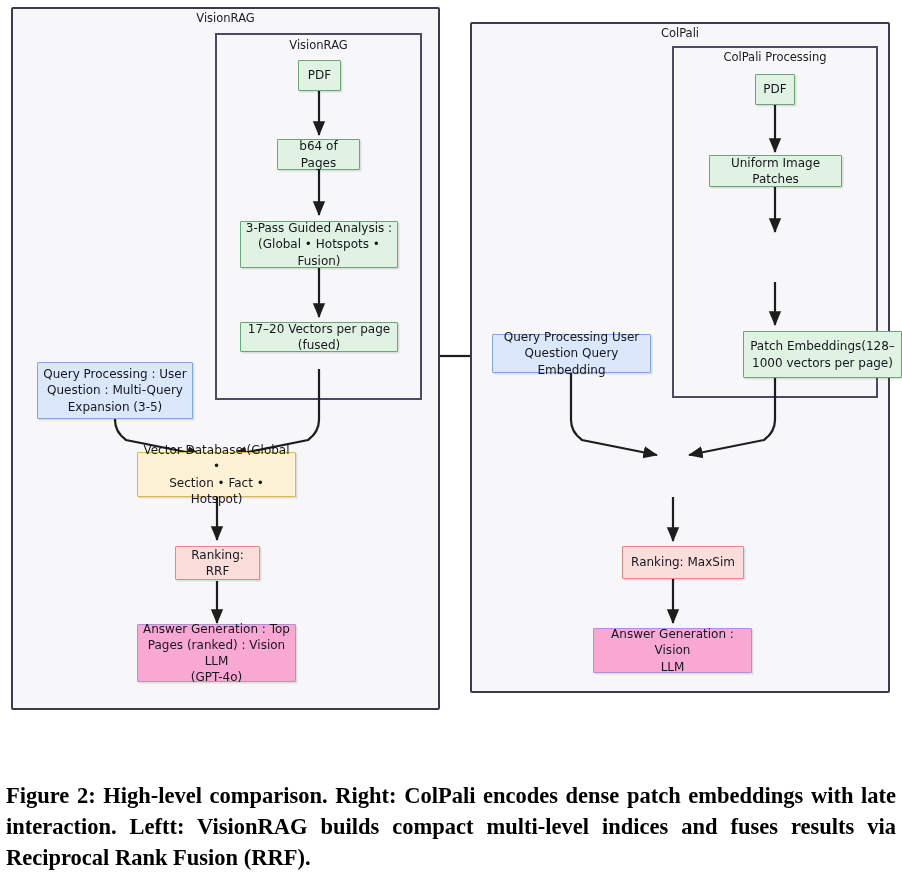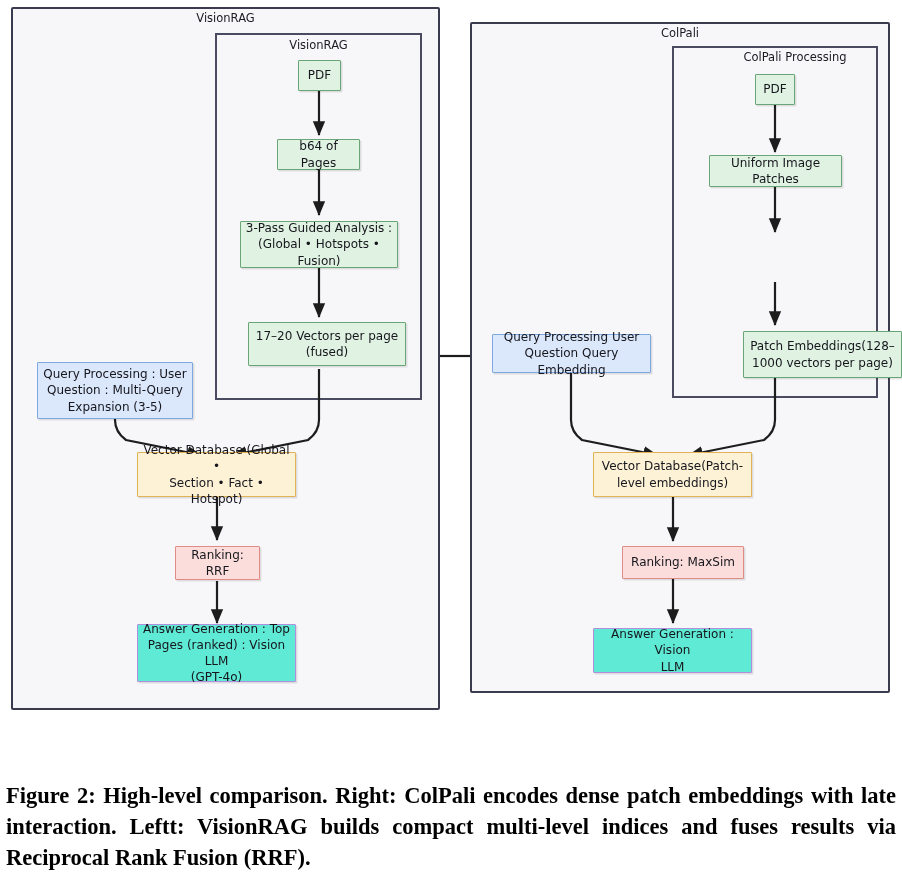--- a/index.html
+++ b/index.html
@@ -43,21 +43,21 @@
     line-height:1.35;
     color:#16161d;
     padding:2px 4px;
     white-space:pre-line;
     border-radius:1px;
   }
   .n-green{background:#e0f3e3;border:1.5px solid #6aa577;}
   .n-blue{background:#dbe8fb;border:1.5px solid #7fa8e0;}
   .n-yellow{background:#fdf2d6;border:1.5px solid #e0b357;}
   .n-red{background:#fbdedc;border:1.5px solid #e08b84;}
-  .n-purple{background:#5eead4;border:1.5px solid #b18ede;}
+  .n-purple{background:#f9a8d4;border:1.5px solid #b18ede;}
 
   .shadow{box-shadow:1.5px 1.5px 0 rgba(0,0,0,0.10);}
 
   svg.edges{position:absolute;left:0;top:0;width:902px;height:872px;pointer-events:none;}
 
   #caption{
     position:absolute;
     left:6px;top:780px;width:890px;
     font-family:Liberation Serif, serif;
     font-weight:bold;
@@ -100,39 +100,39 @@
 
     <line x1="217" y1="497" x2="217" y2="540" stroke="#1d1d1d" stroke-width="2.2" marker-end="url(#arrow)"></line>
 
     <line x1="217" y1="581" x2="217" y2="623" stroke="#1d1d1d" stroke-width="2.2" marker-end="url(#arrow)"></line>
   </svg>
 
   <div class="node n-green shadow" style="left:298px;top:60px;width:43px;height:31px;">PDF</div>
   <div class="node n-green shadow" style="left:277px;top:139px;width:83px;height:31px;">b64 of Pages</div>
   <div class="node n-green shadow" style="left:240px;top:221px;width:158px;height:47px;">3-Pass Guided Analysis :
 (Global • Hotspots • Fusion)</div>
-  <div class="node n-green shadow" style="left:240px;top:322px;width:158px;height:44px;margin-left:8px;">17–20 Vectors per page
+  <div class="node n-green shadow" style="left:240px;top:322px;width:158px;height:30px;">17–20 Vectors per page
 (fused)</div>
   <div class="node n-blue shadow" style="left:37px;top:319px;width:156px;height:57px;margin-top:43px;">Query Processing : User
 Question : Multi-Query
 Expansion (3-5)</div>
   <div class="node n-yellow shadow" style="left:137px;top:452px;width:159px;height:45px;">Vector Database (Global •
 Section • Fact • Hotspot)</div>
   <div class="node n-red shadow" style="left:175px;top:546px;width:85px;height:34px;">Ranking: RRF</div>
   <div class="node n-purple shadow" style="left:137px;top:624px;width:159px;height:58px;">Answer Generation : Top
 Pages (ranked) : Vision LLM
 (GPT-4o)</div>
 
   <div class="panel" style="left:470px;top:22px;width:420px;height:671px;">
   </div>
   <div class="panel-title" style="left:470px;top:26px;width:420px;">ColPali</div>
 
   <div class="subpanel" style="left:672px;top:46px;width:206px;height:352px;">
   </div>
-  <div class="panel-title" style="left:672px;top:50px;width:206px;padding-left:20px;">ColPali Processing</div>
+  <div class="panel-title" style="left:672px;top:50px;width:206px;">ColPali Processing</div>
 
   <svg class="edges">
     <line x1="440" y1="356" x2="470" y2="356" stroke="#1d1d1d" stroke-width="2.2"></line>
   </svg>
 
   <svg class="edges">
 
     <line x1="775" y1="104" x2="775" y2="152" stroke="#1d1d1d" stroke-width="2.2" marker-end="url(#arrow)"></line>
 
     <line x1="775" y1="187" x2="775" y2="232" stroke="#1d1d1d" stroke-width="2.2" marker-end="url(#arrow)"></line>
@@ -147,21 +147,19 @@
 
     <line x1="673" y1="579" x2="673" y2="623" stroke="#1d1d1d" stroke-width="2.2" marker-end="url(#arrow)"></line>
   </svg>
 
   <div class="node n-green shadow" style="left:755px;top:74px;width:40px;height:31px;">PDF</div>
   <div class="node n-green shadow" style="left:709px;top:155px;width:133px;height:32px;">Uniform Image Patches</div>
   <div class="node n-green shadow" style="left:695px;top:331px;width:159px;height:47px;margin-left:48px;">Patch Embeddings(128–
 1000 vectors per page)</div>
   <div class="node n-blue shadow" style="left:492px;top:334px;width:159px;height:39px;">Query Processing User
 Question Query Embedding</div>
-  <div class="node n-yellow shadow" style="left:593px;top:452px;width:159px;height:45px;">Vector Database(Patch-
-level embeddings)</div>
   <div class="node n-red shadow" style="left:622px;top:546px;width:122px;height:33px;">Ranking: MaxSim</div>
   <div class="node n-purple shadow" style="left:593px;top:628px;width:159px;height:45px;">Answer Generation : Vision
 LLM</div>
 
 </div>
 
 <div id="caption">Figure 2: High-level comparison. Right: ColPali encodes dense patch embeddings with late interaction. Leftt: VisionRAG builds compact multi-level indices and fuses results via Reciprocal Rank Fusion (RRF).</div>
 
 </body></html>

